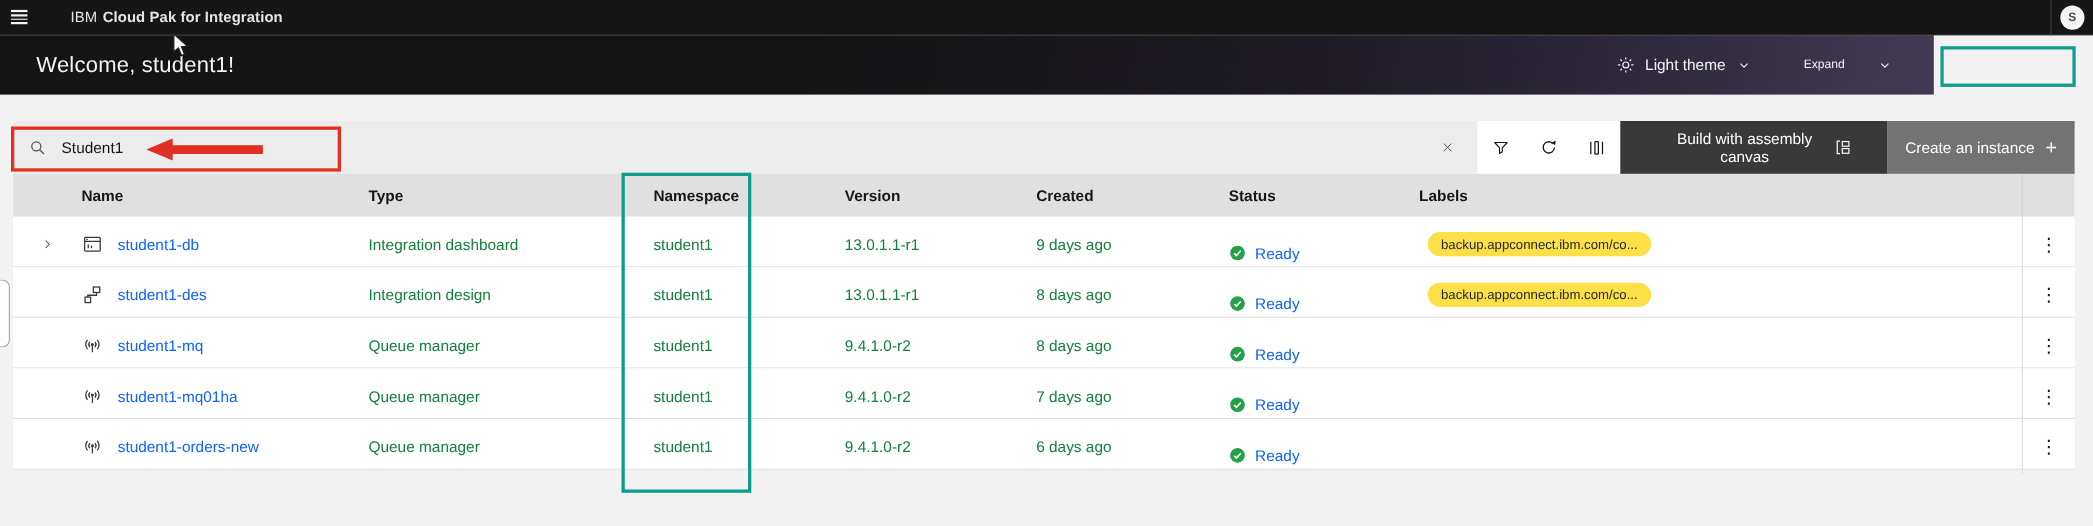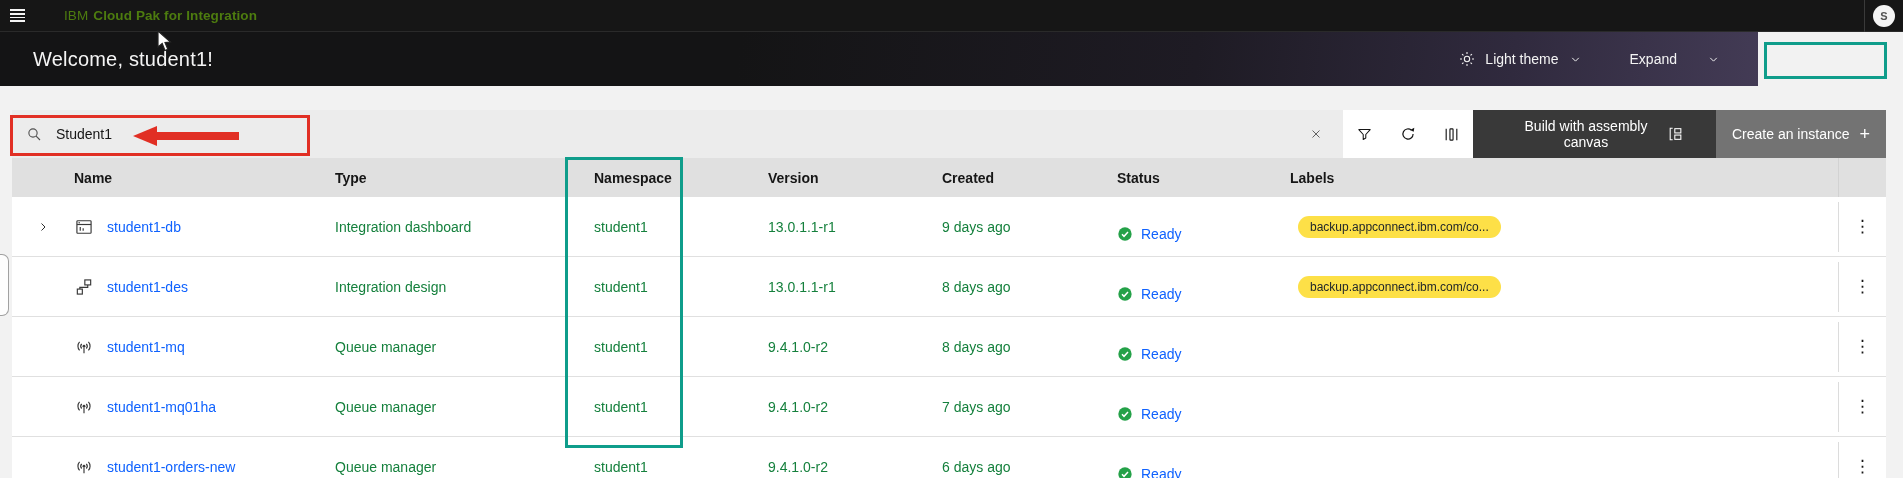--- a/index.html
+++ b/index.html
@@ -6,36 +6,36 @@
   html,body { width:1903px; height:478px; overflow:hidden; }
   body { font-family:"Liberation Sans", sans-serif; background:#f2f2f2; position:relative; }
   .stage { position:absolute; inset:0; }
 
   
   .topbar { position:absolute; left:0; top:0; width:1903px; height:32px; background:#161616;
             display:flex; align-items:center; border-bottom:1px solid #2a2a2a; z-index:5; }
   .hamburger { width:48px; height:32px; display:flex; flex-direction:column; justify-content:center;
                gap:2px; padding-left:10px; cursor:pointer; }
   .hamburger span { display:block; width:15px; height:1.6px; background:#f4f4f4; }
-  .brand { color:#4d7c0f; font-size:13.5px; letter-spacing:.1px; margin-left:16px; }
+  .brand { color:#e5e5e5; font-size:13.5px; letter-spacing:.1px; margin-left:16px; }
   .brand .pfx { font-weight:400; margin-right:5px; }
   .brand .bold { font-weight:700; }
   .topbar-right { margin-left:auto; height:32px; display:flex; align-items:center;
                   border-left:1px solid #3a3a3a; padding:0 8px; }
   .avatar { width:22px; height:22px; border-radius:50%; background:#f4f4f4; color:#525252;
             font-size:11px; font-weight:700; display:flex; align-items:center; justify-content:center; }
 
   
   .hero { position:absolute; left:0; top:32px; width:1758px; height:54px;
           background:linear-gradient(97deg,#141415 42%,#1e1b24 68%,#302a3e 86%,#433b55 100%);
           display:flex; align-items:center; z-index:4; }
   .hero-title { color:#f4f4f4; font-size:20px; font-weight:400; margin-left:33px; letter-spacing:.2px; }
   .hero-right { position:absolute; right:24px; top:0; height:54px; display:flex; align-items:center; gap:34px; }
   .theme-switch { display:flex; align-items:center; gap:10px; color:#f4f4f4; font-size:14px; cursor:pointer; }
-  .expand-ctrl { display:flex; align-items:center; gap:30px; color:#f4f4f4; font-size:14px;
+  .expand-ctrl { display:flex; align-items:center; gap:30px; color:#f4f4f4; font-size:11px;
                  padding:25px 14px; cursor:pointer; }
 
   
   .toolbar { position:absolute; left:12px; top:110px; width:1874px; height:48px; display:flex; z-index:3; }
   .search { width:1331px; height:48px; background:#ececec; display:flex; align-items:center;
             border-bottom:1px solid #8d8d8d00; position:relative; }
   .search-icon-wrap { width:44px; display:flex; justify-content:center; }
   .search-text { font-size:14px; color:#161616; }
   .search-clear { position:absolute; right:6px; top:0; width:42px; height:48px; display:flex;
                   align-items:center; justify-content:center; cursor:pointer; }
@@ -46,21 +46,21 @@
   .btn-blue { width:170px; height:48px; background:#737373; color:#fff; font-size:14px;
               display:flex; align-items:center; justify-content:space-between; padding:0 16px; cursor:pointer; border:none; }
   .btn-blue .plus { font-size:18px; font-weight:400; line-height:1; }
 
   
   .table { position:absolute; left:12px; top:158px; width:1874px; z-index:2; background:#fff; }
   .grid-row { display:grid; grid-template-columns:62px 261px 259px 174px 174px 175px 173px 548px 48px;
               align-items:center; }
   .thead { background:#e0e0e0; height:39px; }
   .thead .hcell { font-size:14px; font-weight:700; color:#161616; }
-  .trow { background:#fff; height:60px; border-bottom:1px solid #e0e0e0; }
+  .trow { background:#fff; height:46px; border-bottom:1px solid #e0e0e0; }
   .cell { font-size:14px; color:#15803d; }
   .expand-cell { display:flex; justify-content:center; }
   .name-cell { display:flex; align-items:center; gap:13px; }
   .name-link { color:#0f62fe; font-size:14px; text-decoration:none; cursor:pointer; }
   .status-cell { display:flex; align-items:center; gap:8px;margin-top:15px; }
   .status-link { color:#0f62fe; font-size:14px; cursor:pointer; }
   .pill { display:inline-block; background:#fde047; color:#21272a; font-size:12px;
           padding:4px 12px; border-radius:12px; margin-left:8px; white-space:nowrap; }
   .kebab-cell { border-left:1px solid #dcdcdc; height:50px; display:flex; align-items:center;
                 justify-content:center; cursor:pointer; }

